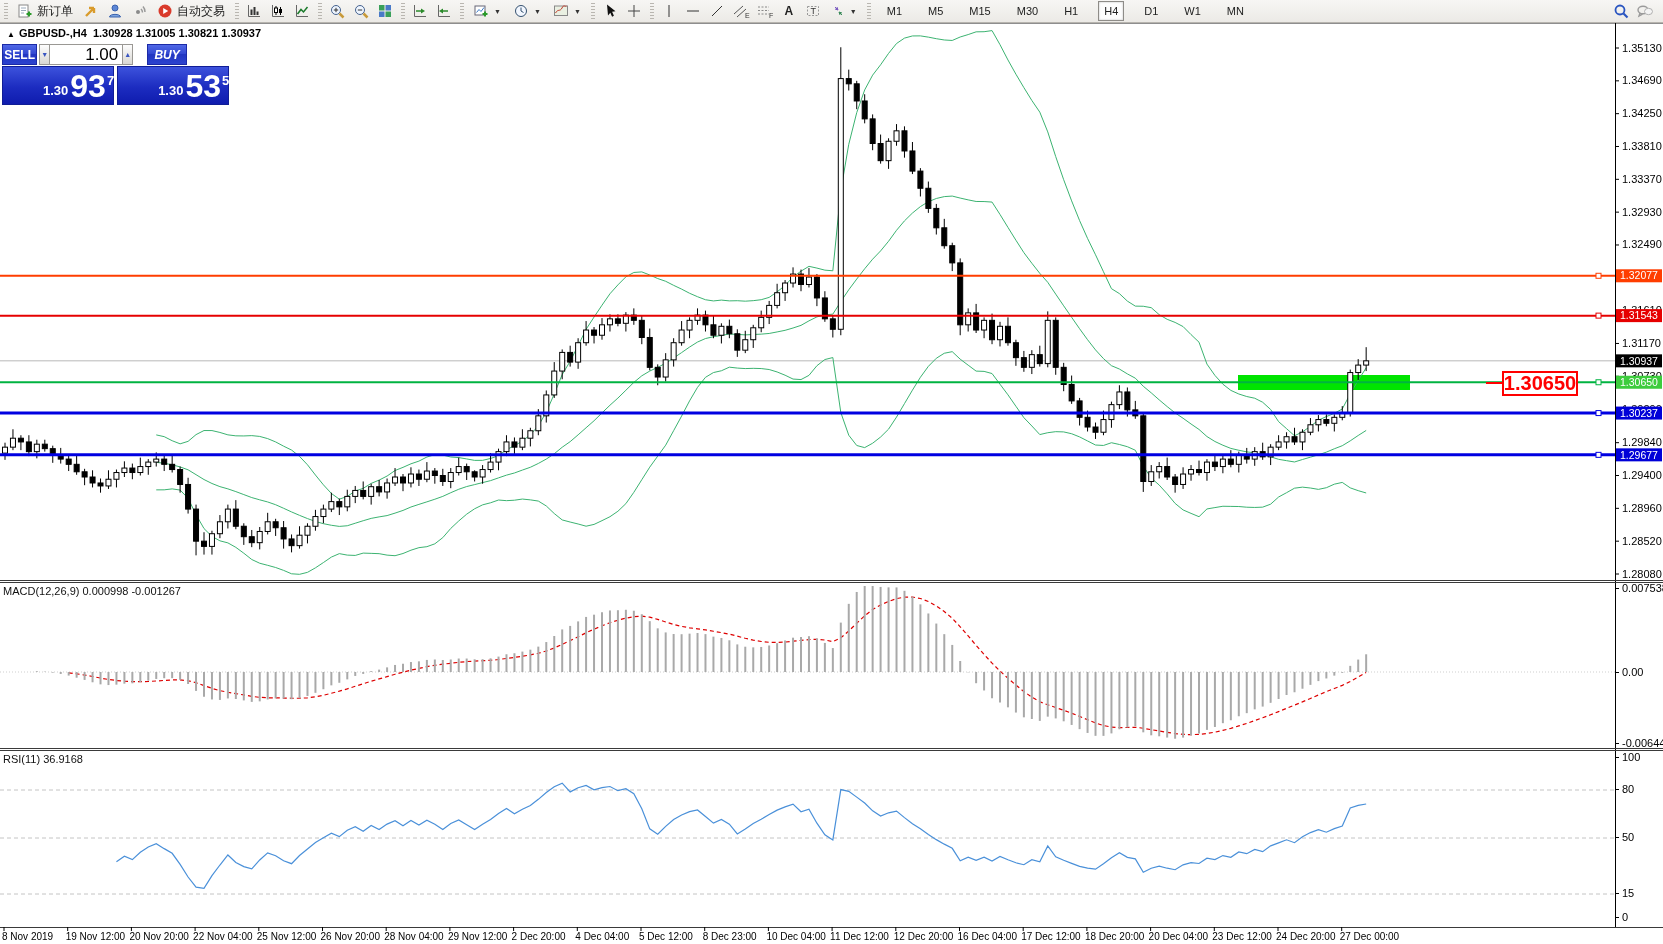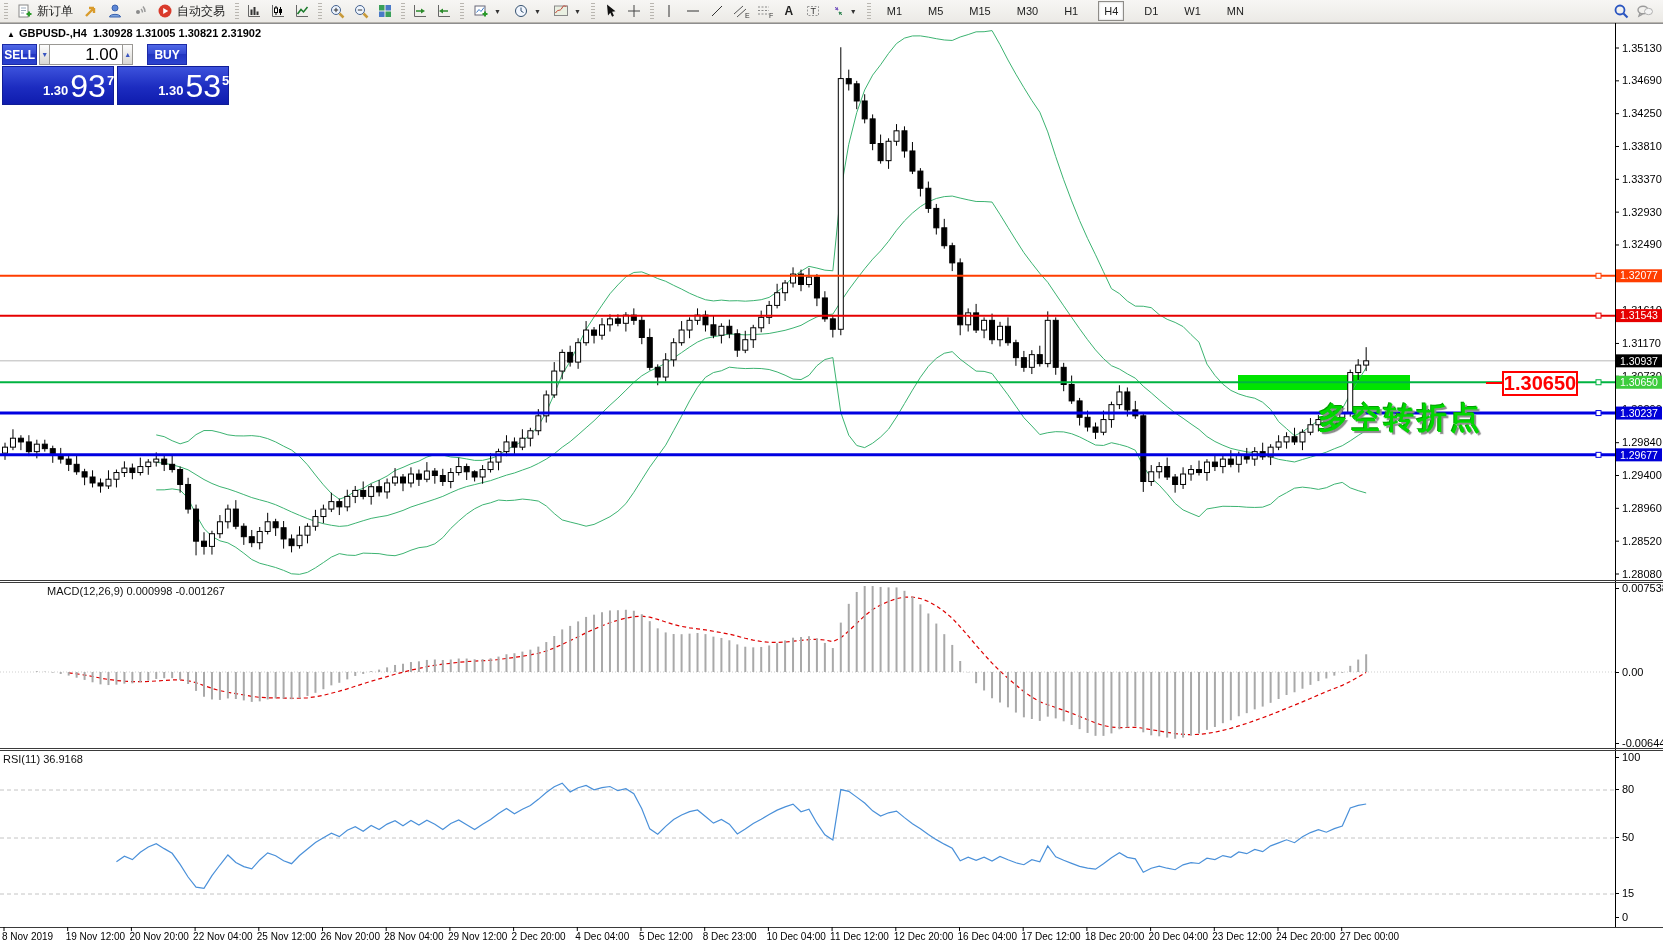--- a/index.html
+++ b/index.html
@@ -22,36 +22,36 @@
   
   #chart-title{position:absolute;left:7px;top:27px;font-size:11px;font-weight:bold;color:#000;z-index:20;}
   #chart-title .arr{font-size:8px;margin-right:4px;}
   
   #trade-panel{position:absolute;left:2px;top:44px;width:185px;z-index:25;}
   #tp-row1{display:flex;height:21px;}
   .tp-btn{background:linear-gradient(180deg,#5068e6 0%,#3349d2 45%,#2236c2 50%,#2c43cf 100%);
     border:1px solid #1b2aa6;color:#fff;font-weight:bold;font-size:12px;
     display:flex;align-items:center;justify-content:center;box-sizing:border-box;}
   #sell-btn{width:47px;margin-right:2px;}
-  #buy-btn{width:53px;margin-left:14px;}
+  #buy-btn{width:53px;margin-left:14px;font-style:italic;}
   .spin{width:14px;background:linear-gradient(180deg,#fdfdfd,#d9d7d3);border:1px solid #9a9894;
     color:#3a55c0;font-size:7px;display:flex;align-items:center;justify-content:center;box-sizing:border-box;}
   #volume-input{width:72px;border:1px solid #9a9894;border-left:none;border-right:none;
     text-align:right;font-size:17px;padding:0 4px 0 0;box-sizing:border-box;font-family:"Liberation Sans",sans-serif;}
   #tp-row2{display:flex;margin-top:1px;height:39px;}
   .tp-price{background:linear-gradient(180deg,#3c52dc 0%,#1c2cc0 55%,#0f1cae 100%);
     border:1px solid #101d96;color:#fff;flex:1;display:flex;align-items:flex-end;
     justify-content:center;padding-bottom:2px;box-sizing:border-box;padding-left:40px;}
   .tp-price .pfx{font-size:13px;font-weight:bold;margin:0 2px 4px 0;}
-  .tp-price .big{font-size:32px;font-weight:normal;line-height:32px;}
+  .tp-price .big{font-size:32px;font-weight:bold;line-height:32px;}
   .tp-price .sup{font-size:13px;font-weight:bold;position:relative;top:-14px;left:1px;}
   #tp-sell-price{margin-right:3px;}
   
   .ind-label{position:absolute;left:3px;font-size:11px;color:#111;z-index:20;}
-  #macd-label{top:585px;margin-left:44px;}
+  #macd-label{top:585px;}
   #rsi-label{top:753px;}
   .ind-label b{font-weight:normal;}
   
   #price-note{position:absolute;left:1502px;top:371px;width:76px;height:25px;z-index:22;
     border:2px solid #ff0000;background:#fff;color:#ff0000;font-size:20px;font-weight:bold;
     display:flex;align-items:center;justify-content:center;box-sizing:border-box;letter-spacing:0px;}
   #cn-note{position:absolute;left:1318px;top:398px;z-index:22;font-size:30px;font-weight:bold;
     color:#00d800;letter-spacing:3px;text-shadow:2px 2px 1px #8a8a8a, -1px -1px 0 #00a000;}
   
   #chart-svg{position:absolute;left:0;top:0;z-index:5;}
@@ -264,21 +264,21 @@
       <svg width="18" height="16">
             <ellipse cx="7" cy="7" rx="5" ry="3.8" fill="none" stroke="#9a9a9a" stroke-width="1.4"></ellipse>
             <path d="M4 10l-1 3 3.5-1.8" fill="none" stroke="#9a9a9a" stroke-width="1.4"></path>
             <ellipse cx="12.5" cy="8.5" rx="4" ry="3.2" fill="#f4f4f4" stroke="#b0b0b0"></ellipse>
           </svg>
     </span>
   </div>
 </div>
 
 <div id="chart-title">
-  <span class="arr">▲</span><span>GBPUSD-,H4</span>&nbsp;&nbsp;<span>1.30928 1.31005 1.30821 2.31902</span>
+  <span class="arr">▲</span><span>GBPUSD-,H4</span>&nbsp;&nbsp;<span>1.30928 1.31005 1.30821 1.30937</span>
 </div>
 
 <div id="trade-panel">
   <div id="tp-row1">
     <div class="tp-btn" id="sell-btn">SELL</div>
     <div class="spin">▼</div>
     <input id="volume-input" value="1.00" style="">
     <div class="spin">▲</div>
     <div class="tp-btn" id="buy-btn">BUY</div>
   </div>
@@ -300,21 +300,20 @@
   <span>MACD(12,26,9)</span>
   <b>0.000998</b>
   <b>-0.001267</b>
 </div>
 <div class="ind-label" id="rsi-label">
   <span>RSI(11)</span>
   <b>36.9168</b>
 </div>
 
 <div id="price-note">1.30650</div>
-<div id="cn-note">多空转折点</div>
 
 <svg id="chart-svg" width="1663" height="944">
       <defs>
         <clipPath id="cm">
           <rect x="0" y="24" width="1615" height="556"></rect>
         </clipPath>
         <clipPath id="cd">
           <rect x="0" y="583" width="1615" height="164"></rect>
         </clipPath>
         <clipPath id="cr">

